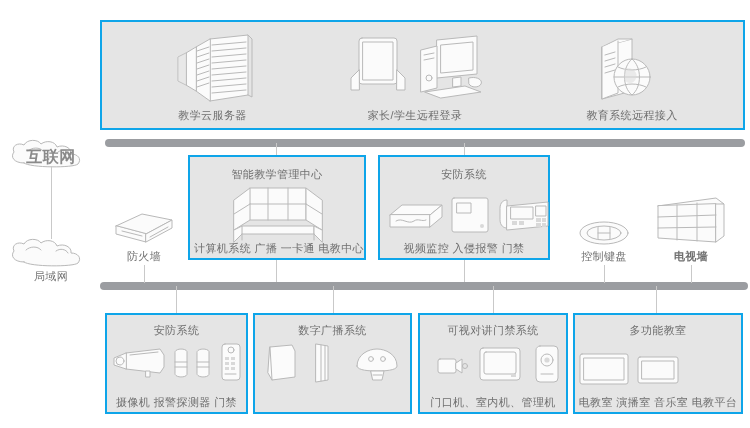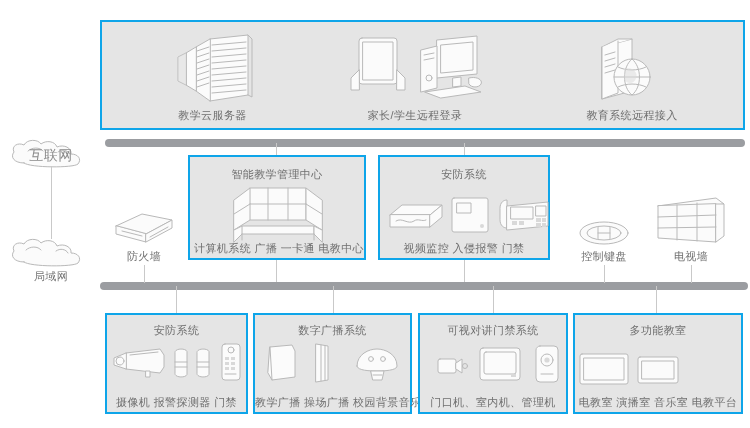--- a/index.html
+++ b/index.html
@@ -58,26 +58,27 @@
     letter-spacing:.4px;
   }
 
   .ico{position:absolute;}
   svg{display:block;overflow:visible;}
   .st{fill:none;stroke:#b9b9b9;stroke-width:1;stroke-linejoin:round;stroke-linecap:round;}
   .st2{fill:#fbfbfb;stroke:#b9b9b9;stroke-width:1;stroke-linejoin:round;stroke-linecap:round;}
   .stf{fill:#d9d9d9;stroke:none;}
   .cloudtxt{
     position:absolute;
-    font-size:14px;
+    font-size:16px;
     color:#8a8a8a;
     white-space:nowrap;
     text-align:center;
     width:100%;
     letter-spacing:.5px;
+    font-weight:bold;
   }
 </style>
 </head>
 <body>
 
 <div class="stage">
 
   <div class="panel" style="left:100px;top:20px;width:645px;height:110px;">
   </div>
 
@@ -278,21 +279,21 @@
       <path class="st2" d="M4 10 L4 42 L62 46 L62 8 Z"></path>
       <path class="st2" d="M62 8 L70 8 L70 40 L62 46 Z"></path>
       <g class="st">
         <path d="M23 9 L23 44"></path>
         <path d="M43 7 L43 45"></path>
         <path d="M4 21 L62 19"></path>
         <path d="M4 32 L62 31"></path>
       </g>
     </svg>
   </div>
-  <div class="cap" style="left:655px;top:249px;width:72px;">电视墙</div>
+  <div class="cap" style="left:655px;top:249px;width:72px;font-weight:bold;">电视墙</div>
   <div class="vline" style="left:691px;top:265px;height:18px;"></div>
 
   <div class="vline" style="left:176px;top:286px;height:28px;"></div>
   <div class="vline" style="left:333px;top:286px;height:28px;"></div>
   <div class="vline" style="left:493px;top:286px;height:28px;"></div>
   <div class="vline" style="left:656px;top:286px;height:28px;"></div>
 
   <div class="panel" style="left:105px;top:313px;width:143px;height:101px;">
     <div class="panel-title" style="top:8px;">安防系统</div>
     <div class="panel-sub" style="top:80px;text-align:center;">摄像机  报警探测器  门禁</div>
@@ -331,21 +332,20 @@
           <rect x="11" y="20" width="4" height="3"></rect>
         <rect x="5" y="25" width="4" height="3"></rect>
           <rect x="11" y="25" width="4" height="3"></rect>
       </g>
       <path class="st" d="M5 32 L16 32"></path>
     </svg>
   </div>
 
   <div class="panel" style="left:253px;top:313px;width:159px;height:101px;">
     <div class="panel-title" style="top:8px;">数字广播系统</div>
-    <div class="panel-sub" style="top:80px;">教学广播  操场广播  校园背景音乐</div>
   </div>
   <div class="ico" style="left:264px;top:343px;">
     <svg width="34" height="40" viewBox="0 0 34 40">
       <path class="st2" d="M6 4 L28 2 L31 8 L31 34 L8 37 L4 30 Z"></path>
       <path class="st" d="M6 4 L8 37"></path>
     </svg>
   </div>
   <div class="ico" style="left:312px;top:342px;">
     <svg width="20" height="42" viewBox="0 0 20 42">
       <path class="st2" d="M4 2 L16 4 L16 38 L4 40 Z"></path>

